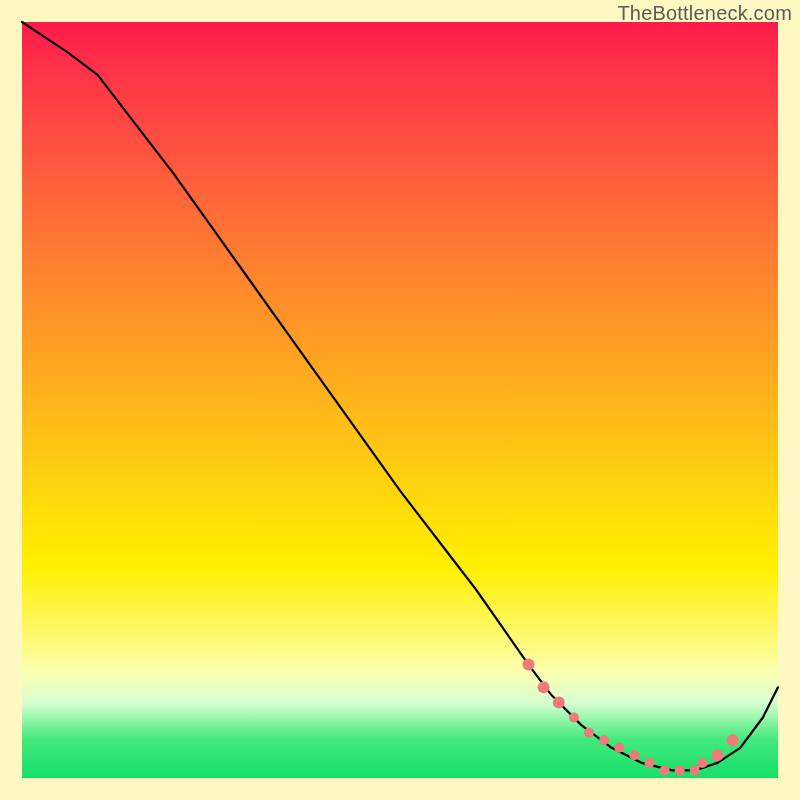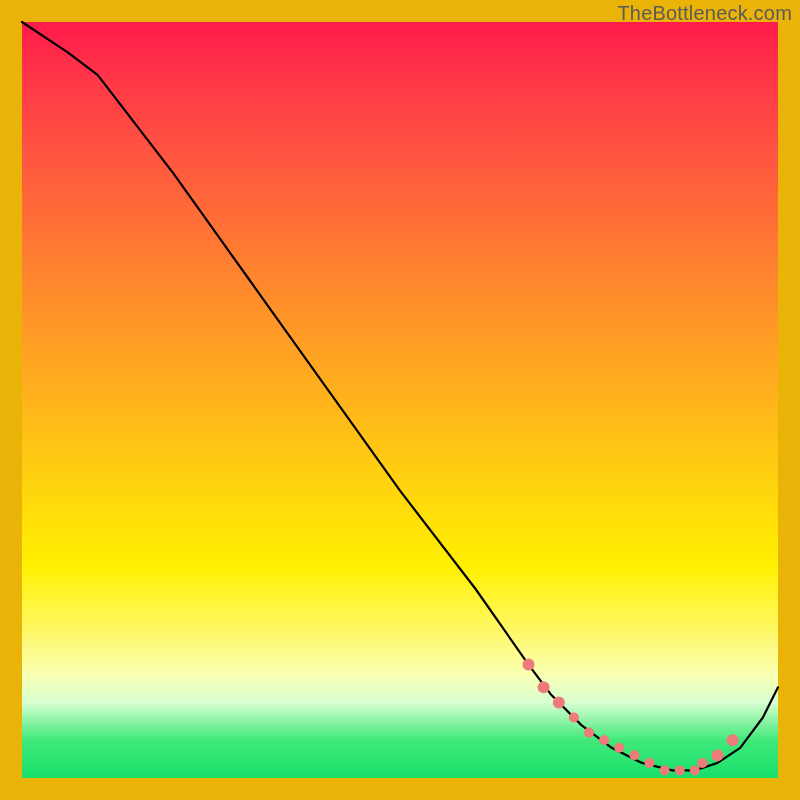--- a/index.html
+++ b/index.html
@@ -8,21 +8,21 @@
     width: 800px;
     height: 800px;
     background: #000;
     overflow: hidden;
     font-family: Arial, Helvetica, sans-serif;
   }
   .frame {
     position: relative;
     width: 800px;
     height: 800px;
-    background: #eab308;
+    background: #fef9c3;
   }
   .plot {
     position: absolute;
     left: 22px;
     top: 22px;
     width: 756px;
     height: 756px;
     
     background: linear-gradient(
       to bottom,

